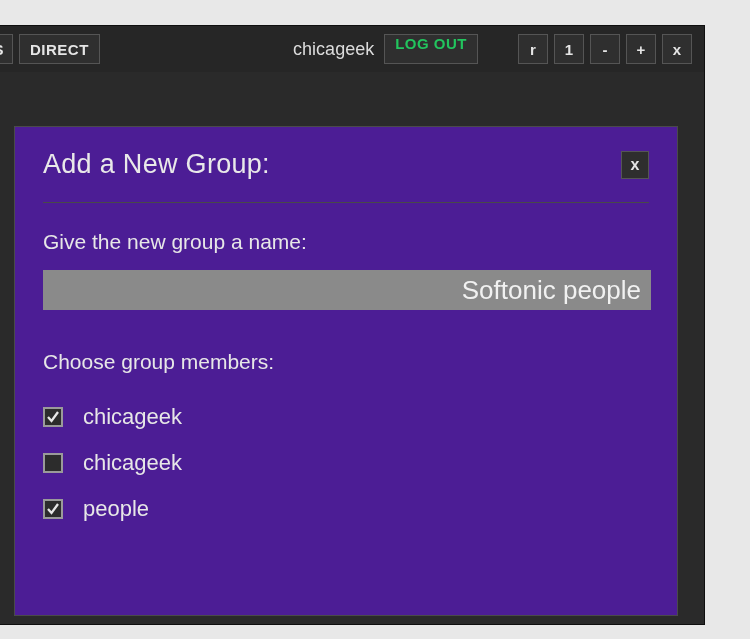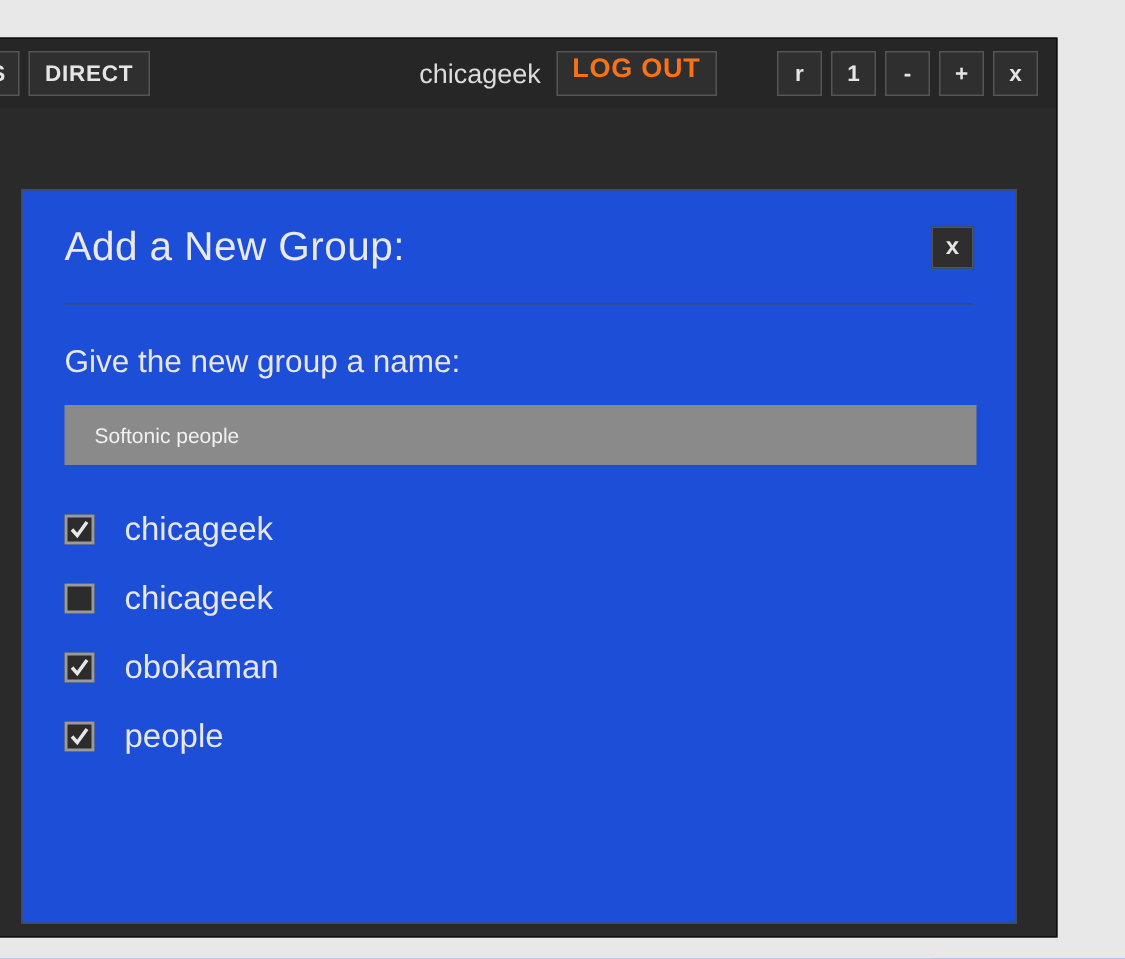--- a/index.html
+++ b/index.html
@@ -64,22 +64,22 @@
   .username {
     color: #dcdcdc;
     font-size: 18px;
     padding-right: 2px;
   }
   .logout-btn {
     height: 30px;
     padding: 0 10px;
     background: #2f2f2f;
     border: 1px solid #555;
-    color: #f97316;
-    font-size: 18px;
+    color: #22c55e;
+    font-size: 15px;
     font-weight: 700;
     letter-spacing: 0.5px;
     cursor: pointer;
   }
   .win-controls {
     display: flex;
     gap: 6px;
     margin-left: 40px;
   }
   .winbtn {
@@ -96,21 +96,21 @@
     cursor: pointer;
   }
 
   
   .panel {
     position: absolute;
     left: 28px;
     top: 100px;
     width: 664px;
     height: 490px;
-    background: #1d4ed8;
+    background: #4c1d95;
     border: 1px solid #4a4a4a;
     padding: 22px 28px 0 28px;
   }
   .panel-header {
     display: flex;
     align-items: center;
     justify-content: space-between;
     padding-bottom: 22px;
     border-bottom: 1px solid #494949;
   }
@@ -138,23 +138,24 @@
     font-size: 21px;
     margin-top: 27px;
     margin-bottom: 16px;
   }
   .text-input {
     width: 608px;
     height: 40px;
     background: #8a8a8a;
     border: none;
     color: #f1f1f1;
-    font-size: 14px;
-    padding: 0 20px;
+    font-size: 26px;
+    padding: 0 10px;
     outline: none;
+    text-align: right;
   }
   .members {
     margin-top: 20px;
   }
   .member-row {
     display: flex;
     align-items: center;
     gap: 20px;
     height: 46px;
   }
@@ -201,47 +202,40 @@
 
     <div class="panel">
       <div class="panel-header">
         <div class="panel-title">Add a New Group:</div>
         <div class="panel-close">x</div>
       </div>
 
       <div class="field-label">Give the new group a name:</div>
       <input class="text-input" type="text" value="Softonic people" style="">
 
+      <div class="field-label" style="margin-top:40px;">Choose group members:</div>
 
       <div class="members" id="members-container">
           <div class="member-row">
             <span class="chk checked">
               <svg width="14" height="14" viewBox="0 0 14 14">
                 <polyline points="2,7 5.5,11 12,2" fill="none" stroke="#e7e7e7" stroke-width="2.3"></polyline>
               </svg>
             </span>
             <span class="member-name">chicageek</span>
           </div>
           <div class="member-row">
             <span class="chk"></span>
             <span class="member-name">chicageek</span>
           </div>
           <div class="member-row">
             <span class="chk checked">
               <svg width="14" height="14" viewBox="0 0 14 14">
                 <polyline points="2,7 5.5,11 12,2" fill="none" stroke="#e7e7e7" stroke-width="2.3"></polyline>
               </svg>
             </span>
-            <span class="member-name">obokaman</span>
-          </div>
-          <div class="member-row">
-            <span class="chk checked">
-              <svg width="14" height="14" viewBox="0 0 14 14">
-                <polyline points="2,7 5.5,11 12,2" fill="none" stroke="#e7e7e7" stroke-width="2.3"></polyline>
-              </svg>
-            </span>
             <span class="member-name">people</span>
           </div>
         </div>
     </div>
 
   </div>
 </div>
 
 </body></html>

